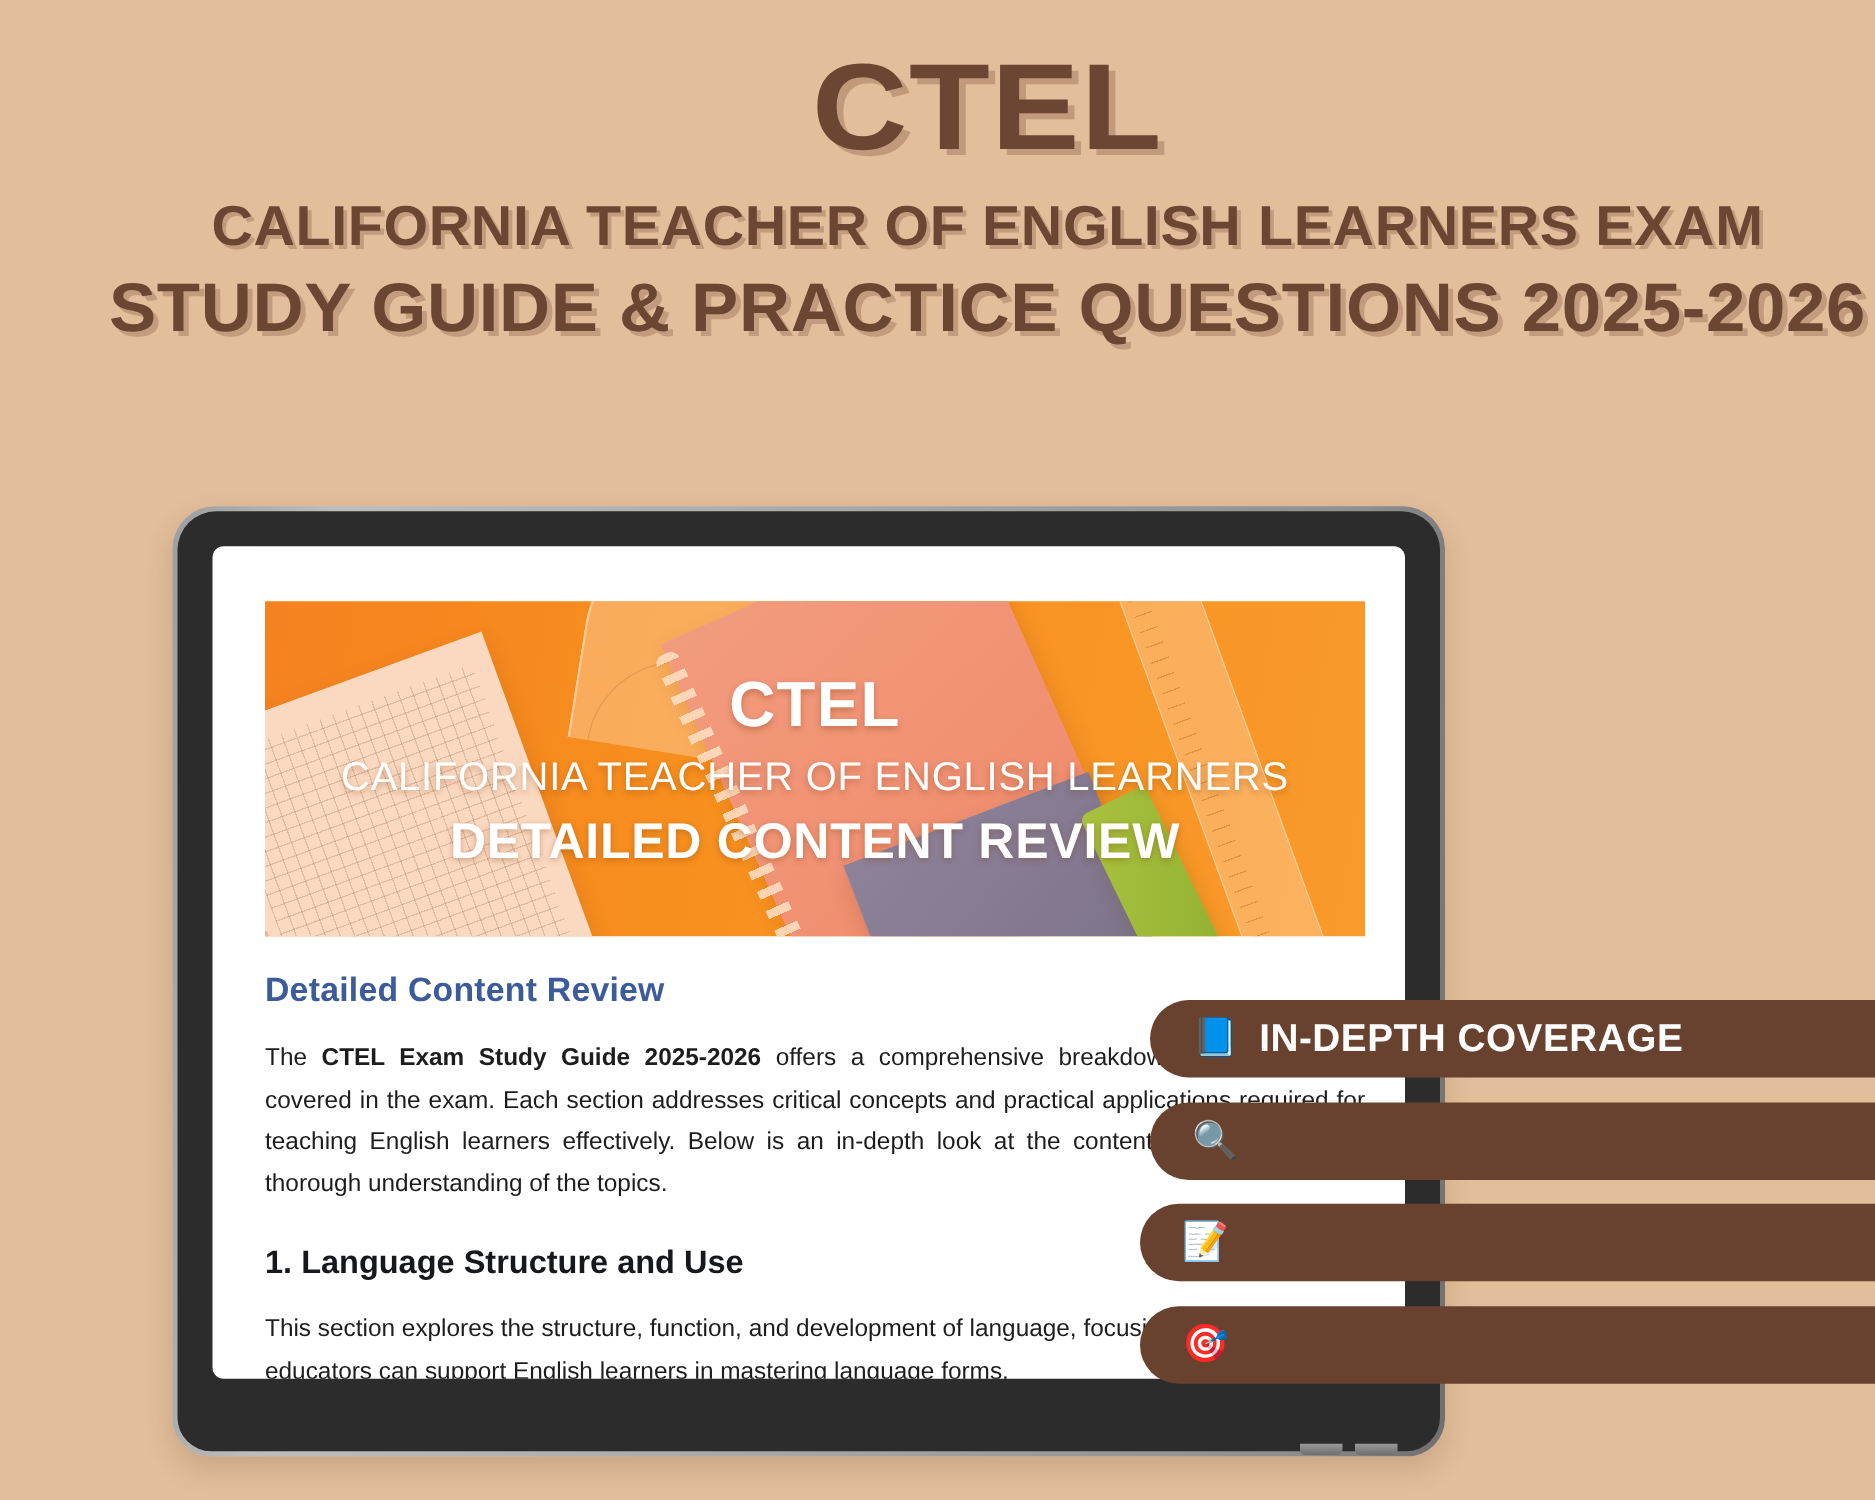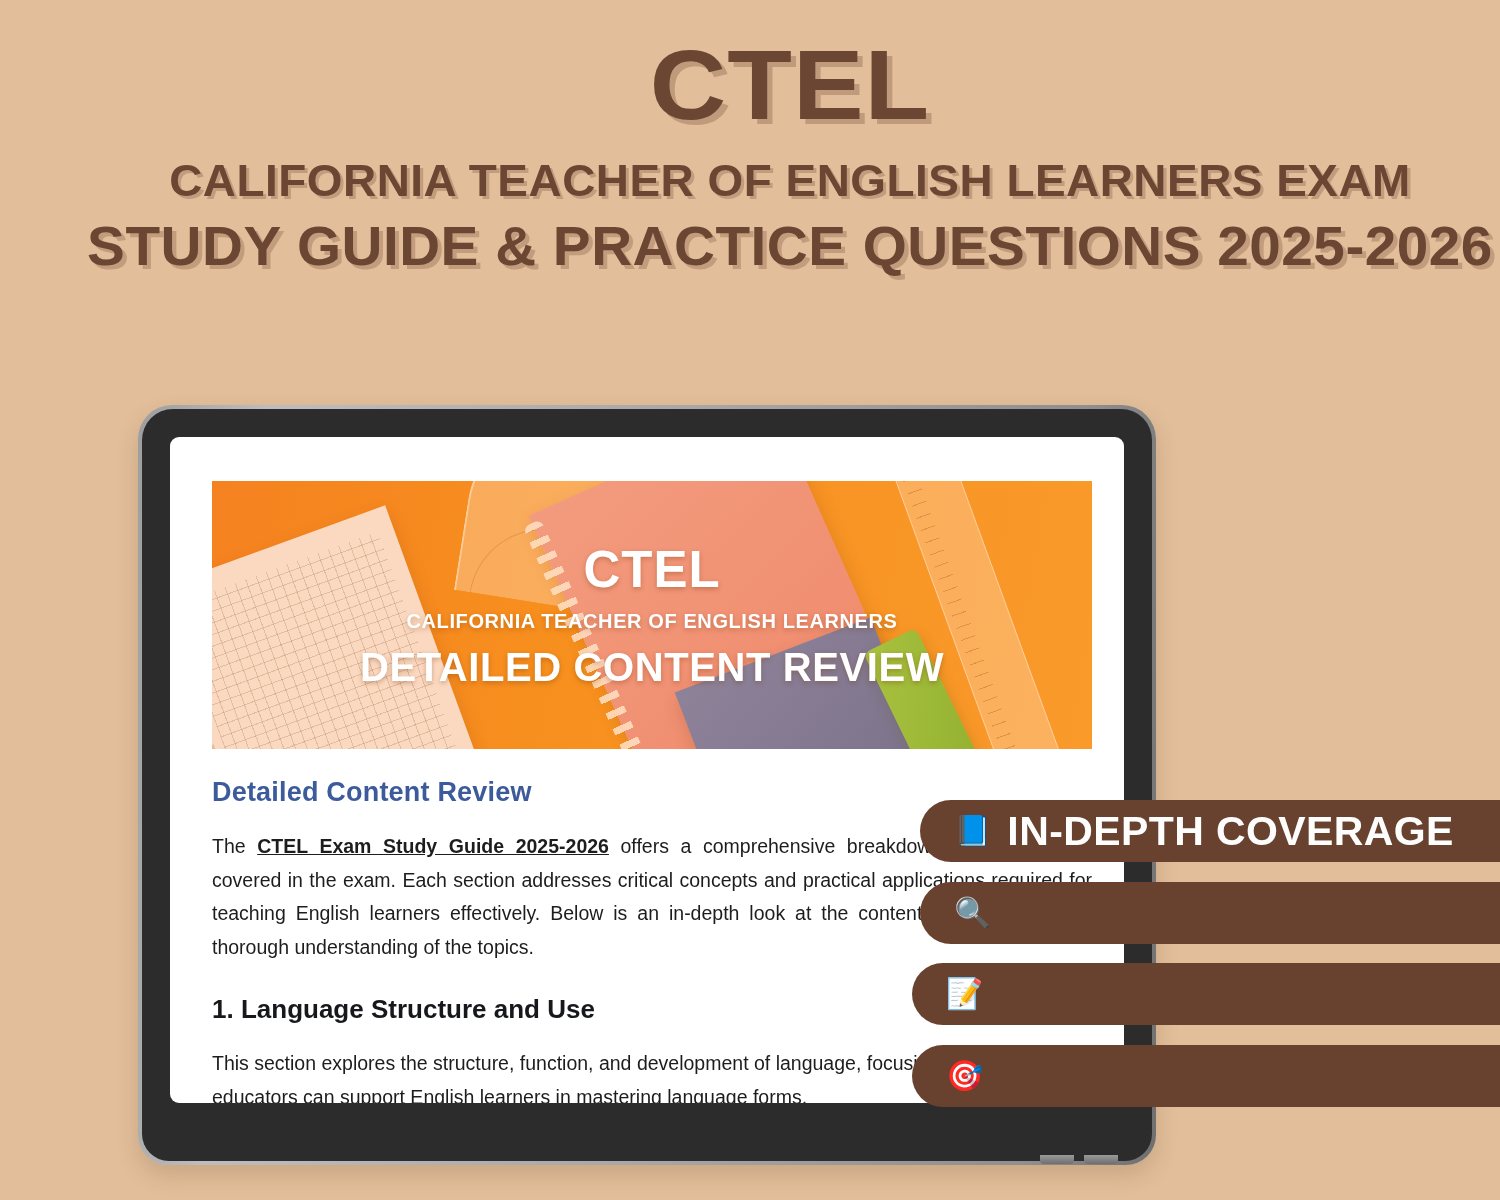--- a/index.html
+++ b/index.html
@@ -242,41 +242,41 @@
     display: flex;
     flex-direction: column;
     align-items: center;
     justify-content: center;
     color: #ffffff;
     text-align: center;
     z-index: 5;
     text-shadow: 0 2px 5px rgba(120,55,10,.35);
   }
   .hero-t1 { font-size: 51px; font-weight: 700; letter-spacing: 1px; line-height:1.0; }
-  .hero-t2 { font-size: 20px; font-weight: 700; letter-spacing: .6px; margin-top: 16px; line-height:1.0; }
+  .hero-t2 { font-size: 32px; font-weight: 400; letter-spacing: .6px; margin-top: 16px; line-height:1.0; }
   .hero-t3 { font-size: 40px; font-weight: 700; letter-spacing: .6px; margin-top: 16px; line-height:1.0; }
 
   
   .doc-body { width: 880px; padding-top: 28px; }
   .doc-h1 {
     color: #3c5b9b;
     font-size: 27px;
     font-weight: 700;
     letter-spacing: .2px;
   }
   .doc-p {
     color: #1d1d1d;
     font-size: 19.5px;
     line-height: 1.72;
     text-align: justify;
     margin-top: 22px;
     font-weight: 400;
   }
   .doc-p.nojust { text-align: left; }
-  .doc-p b { font-weight: 700; text-decoration: underline; }
+  .doc-p b { font-weight: 700; }
   .doc-h2 {
     color: #16181c;
     font-size: 26px;
     font-weight: 700;
     margin-top: 30px;
   }
 
   
   .pills {
     position: absolute;
@@ -296,21 +296,21 @@
     pointer-events: auto;
   }
   .pill .pi {
     font-size: 30px;
     line-height: 1;
     margin-right: 16px;
     display: inline-block;
   }
   .pill .pl {
     color: #fdfdfd;
-    font-size: 41px;
+    font-size: 31px;
     font-weight: 700;
     letter-spacing: .4px;
     white-space: nowrap;
   }
   .pill.p0 { top: 800px; left: 880px; }
   .pill.p1 { top: 882px; left: 880px; }
   .pill.p2 { top: 963px; left: 872px; }
   .pill.p3 { top: 1045px; left: 872px; }
 </style>
 </head>

